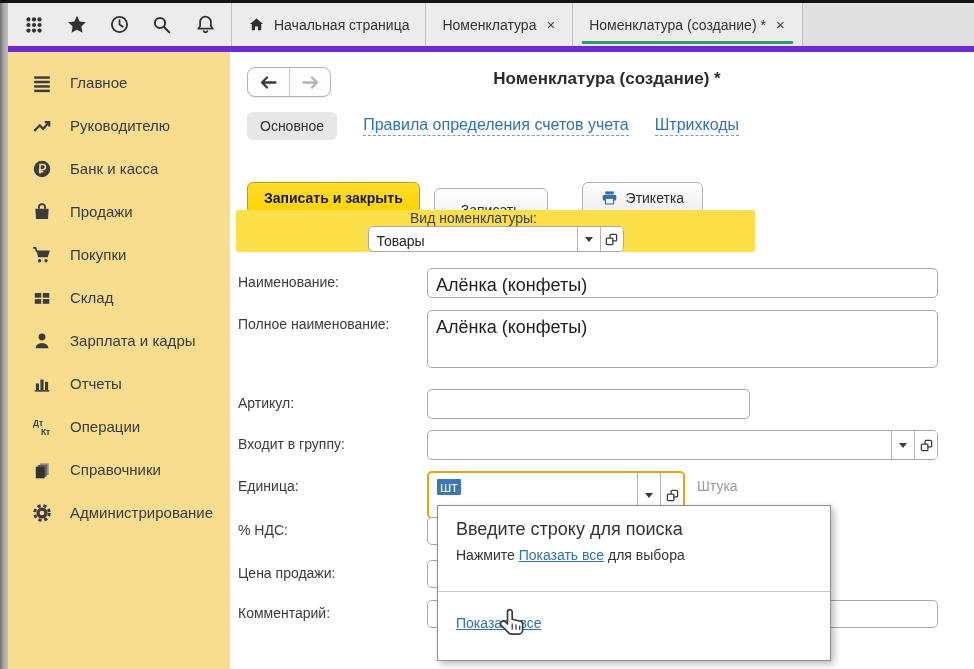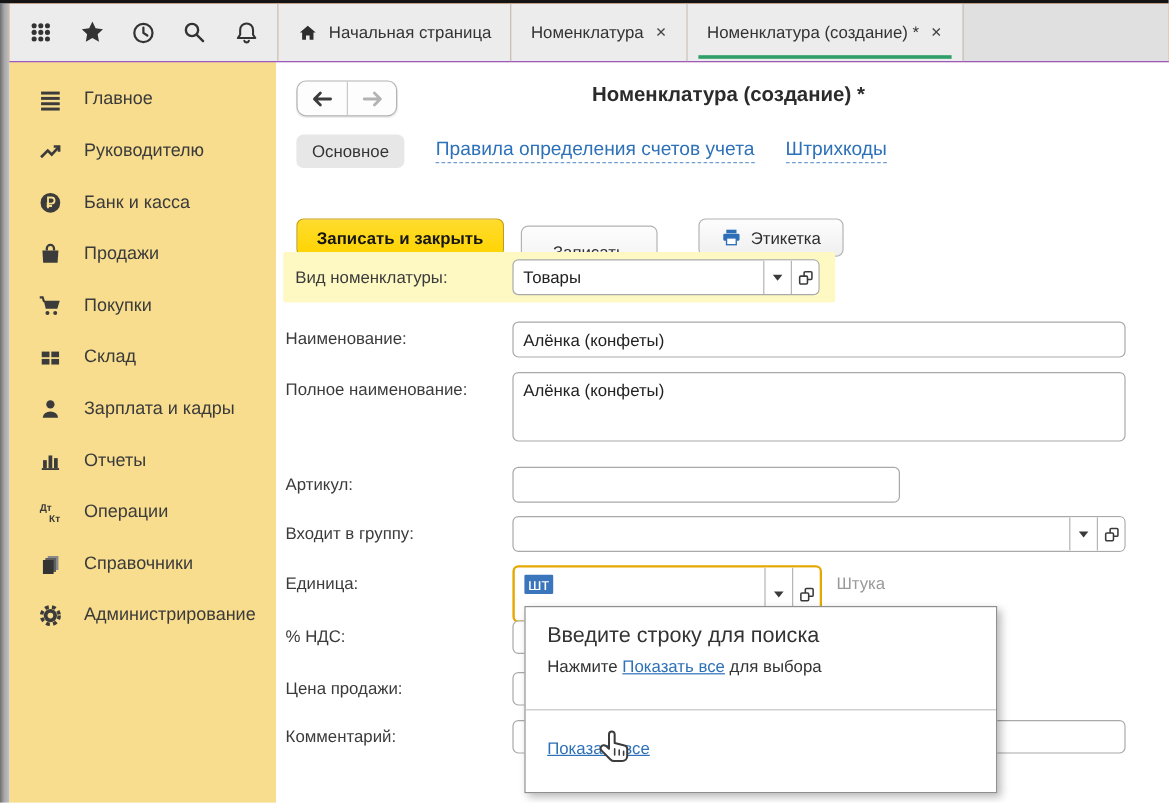--- a/index.html
+++ b/index.html
@@ -6,21 +6,21 @@
   html,body { width:974px; height:669px; }
   body {
     font-family:"Liberation Sans","DejaVu Sans",sans-serif;
     background:#ffffff; position:relative; overflow:hidden; color:#3c3c3c;
   }
   
   .top-strip { position:absolute; left:0; top:0; width:974px; height:3px; background:#141414; }
   .left-strip { position:absolute; left:0; top:3px; width:8px; bottom:0;
     background:linear-gradient(to right,#6f6f6f,#a8a8a8 45%,#c2c2c2); }
   .header { position:absolute; left:8px; top:3px; right:0; height:49px;
-    background:#f97316; display:flex; border-bottom:1px solid #6d28d9; }
+    background:#fef9c3; display:flex; border-bottom:6px solid #6d28d9; }
   .icon-toolbar { width:224px; background:#ececec; display:flex; align-items:center;
     justify-content:space-evenly; border-right:1px solid #c2c2c2; }
   .tool-btn { width:34px; height:34px; display:flex; align-items:center; justify-content:center; cursor:pointer; }
   .tabs { display:flex; flex:1; }
   .tab { position:relative; background:#ececec; border-right:1px solid #c2c2c2;
     display:flex; align-items:center; gap:9px; padding:0 16px; font-size:14px; color:#333; cursor:pointer; }
   .tab .close { font-size:15px; color:#444; line-height:1; padding:0 1px; cursor:pointer; }
   .tab-underline { position:absolute; left:9px; right:9px; bottom:2px; height:3px; background:#2f9e69; }
   .tabs-filler { flex:1; background:#e0e0e0; }
   
@@ -41,33 +41,33 @@
   .chip { background:#e7e7e7; border-radius:6px; padding:6px 13px; font-size:14px; color:#333; cursor:pointer; }
   .dlink { color:#2d71b8; font-size:16px; border-bottom:1px dashed #6f9cd1; padding-bottom:1px; cursor:pointer; }
   .btn-row { position:absolute; left:17px; top:112px; display:flex; align-items:center; }
   .btn { border:1px solid #b3b3b3; border-radius:6px; background:linear-gradient(#fdfdfd,#efefef);
     font-size:14px; color:#2e2e2e; padding:7px 18px; cursor:pointer; display:flex; align-items:center; gap:8px;
     font-family:inherit; }
   .btn-primary { background:linear-gradient(#ffdc2e,#ffd400); border:1px solid #c79f00;
     font-weight:bold; color:#161616; padding:7px 16px; margin-right:14px; }
   .btn-save { margin-right:34px; padding:13px 26px;margin-top:24px; }
   
-  .hl-row { position:absolute; left:6px; top:158px; width:460px; height:42px; background:#fef9c3;
-    border-radius:2px; display:flex; align-items:center; }
+  .hl-row { position:absolute; left:6px; top:158px; width:519px; height:42px; background:#fde047;
+    border-radius:2px; display:flex; align-items:center;flex-direction:column; }
   .hl-row .flabel { position:static; margin-left:10px; width:181px; }
   .flabel { position:absolute; left:8px; font-size:14px; color:#3b3b3b; }
   .combo { display:flex; align-items:stretch; background:#fff; border:1px solid #a9a9a9;
     border-radius:5px; height:30px; overflow:hidden; }
   .combo .cval { flex:1; font-size:14px; color:#222; padding:6px 8px; white-space:nowrap; overflow:hidden; }
   .combo .cbtn { width:23px; display:flex; align-items:center; justify-content:center;
     border-left:1px solid #b5b5b5; cursor:pointer; background:#fff; }
   .caret { width:0; height:0; border-left:4px solid transparent; border-right:4px solid transparent;
     border-top:5px solid #3a3a3a; }
   .tinput { position:absolute; background:#fff; border:1px solid #a9a9a9; border-radius:5px;
-    height:30px; font-size:14px; color:#222; padding:6px 8px; }
+    height:30px; font-size:18px; color:#222; padding:6px 8px; }
   .row-name  .flabel { top:222px; }
   .row-full  .flabel { top:264px; }
   .row-art   .flabel { top:343px; }
   .row-group .flabel { top:384px; }
   .row-unit  .flabel { top:426px; }
   .row-vat   .flabel { top:470px; }
   .row-price .flabel { top:513px; }
   .row-comm  .flabel { top:553px; }
   .sel-chip { background:#3b76bc; color:#fff; padding:0 3px; border-radius:1px; }
   .unit-hint { position:absolute; left:467px; top:426px; font-size:14px; color:#9a9a9a; }

